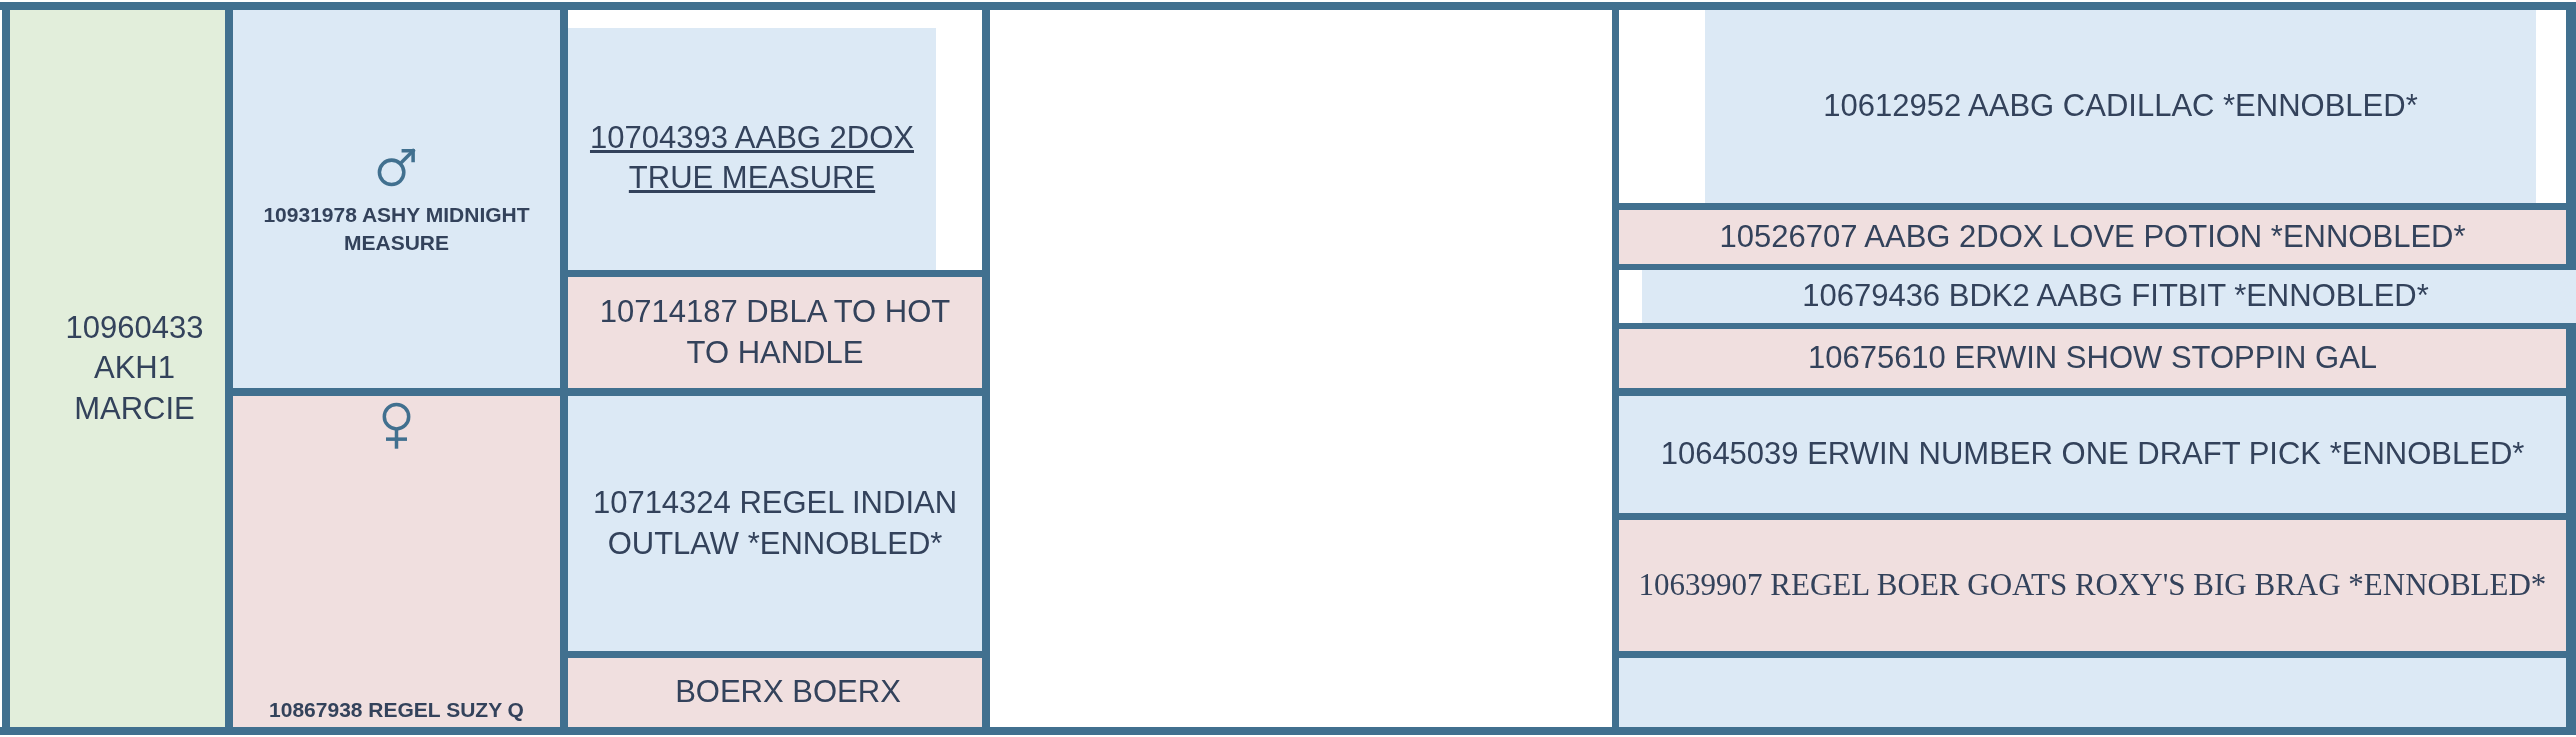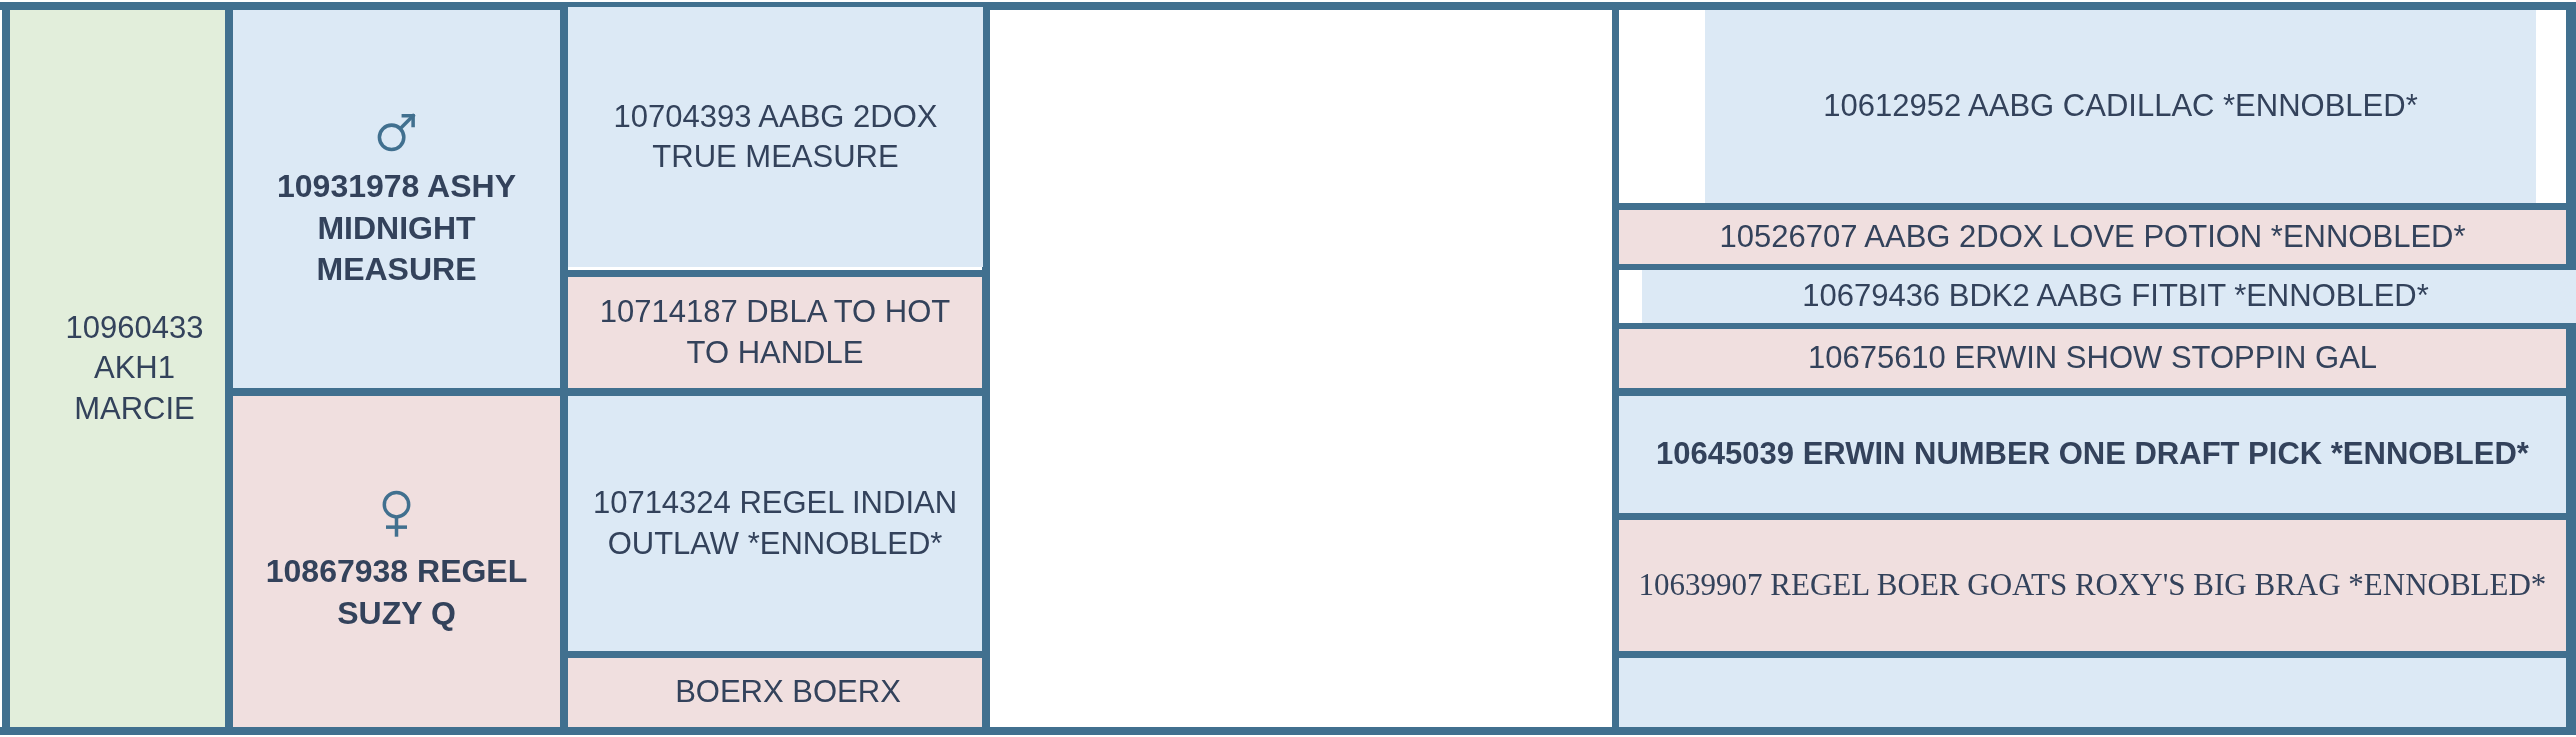--- a/index.html
+++ b/index.html
@@ -26,21 +26,21 @@
     line-height: 1.30;
     padding: 4px 10px;
     overflow: hidden;
     white-space: normal;
   }
   .c-green  { background: #e2eedb; padding-left: 44px; }
   .c-male   { background: #dce9f5; }
   .c-female { background: #f0dfdf; }
   .c-empty  { background: #dce9f5; }
 
-  .gen2 { font-weight: bold; font-size: 32px; }
+  .gen2 { font-weight: bold; font-size: 21px; }
   .sexicon { display: block; margin-bottom: 12px; line-height: 1; }
   .sexicon svg { display: block; }
 
   
   .rule { position: absolute; background: #41708f; }
 
   .label { display: block; }
 </style>
 </head>
 <body>
@@ -67,32 +67,32 @@
         <circle cx="17" cy="31" r="12.5" fill="none" stroke="#41708f" stroke-width="3.6"></circle>
         <line x1="26" y1="22" x2="39" y2="9" stroke="#41708f" stroke-width="3.6" stroke-linecap="square"></line>
         <polyline points="29,9 39,9 39,19" fill="none" stroke="#41708f" stroke-width="3.6" stroke-linecap="square" stroke-linejoin="miter"></polyline>
       </svg>
     </span>
     <span class="label">10931978 ASHY MIDNIGHT MEASURE</span>
   </div>
 
   <div class="rule" style="left:225px; top:388px; width:343px; height:8px;"></div>
 
-  <div class="cell c-female gen2" style="left:233px; top:396px; width:327px; height:331px;">
+  <div class="cell c-female gen2" style="left:233px; top:396px; width:327px; height:331px;justify-content:space-between;">
     <span class="sexicon">
       <svg width="39" height="51" viewBox="0 0 40 52">
         <circle cx="20" cy="17" r="12.5" fill="none" stroke="#41708f" stroke-width="3.6"></circle>
         <line x1="20" y1="30" x2="20" y2="48" stroke="#41708f" stroke-width="3.6" stroke-linecap="square"></line>
         <line x1="11" y1="40" x2="29" y2="40" stroke="#41708f" stroke-width="3.6" stroke-linecap="square"></line>
       </svg>
     </span>
     <span class="label">10867938 REGEL SUZY Q</span>
   </div>
 
-  <div class="cell c-male" style="left:568px; top:7px; width:415px; height:260px;">
+  <div class="cell c-male" style="left:568px; top:28px; width:368px; height:260px;text-decoration:underline;">
     <span class="label">10704393 AABG 2DOX TRUE MEASURE</span>
   </div>
   <div class="rule" style="left:560px; top:270px; width:430px; height:7px;"></div>
 
   <div class="cell c-female" style="left:568px; top:277px; width:414px; height:111px;">
     <span class="label">10714187 DBLA TO HOT TO HANDLE</span>
   </div>
   <div class="rule" style="left:560px; top:388px; width:430px; height:8px;"></div>
 
   <div class="cell c-male" style="left:568px; top:396px; width:414px; height:255px;">
@@ -117,21 +117,21 @@
   <div class="cell c-male" style="left:1642px; top:270px; width:947px; height:53px;">
     <span class="label">10679436 BDK2 AABG FITBIT *ENNOBLED*</span>
   </div>
   <div class="rule" style="left:1612px; top:323px; width:954px; height:6px;"></div>
 
   <div class="cell c-female" style="left:1619px; top:329px; width:947px; height:59px;">
     <span class="label">10675610 ERWIN SHOW STOPPIN GAL</span>
   </div>
   <div class="rule" style="left:1612px; top:388px; width:954px; height:8px;"></div>
 
-  <div class="cell c-male" style="left:1619px; top:396px; width:947px; height:117px;font-weight:bold;">
+  <div class="cell c-male" style="left:1619px; top:396px; width:947px; height:117px;">
     <span class="label">10645039 ERWIN NUMBER ONE DRAFT PICK *ENNOBLED*</span>
   </div>
   <div class="rule" style="left:1612px; top:513px; width:954px; height:7px;"></div>
 
   <div class="cell c-female" style="left:1619px; top:520px; width:947px; height:131px;font-family:Liberation Serif, serif;">
     <span class="label">10639907 REGEL BOER GOATS ROXY'S BIG BRAG *ENNOBLED*</span>
   </div>
   <div class="rule" style="left:1612px; top:651px; width:954px; height:7px;"></div>
 
   <div class="cell c-empty" style="left:1619px; top:658px; width:947px; height:69px;">

